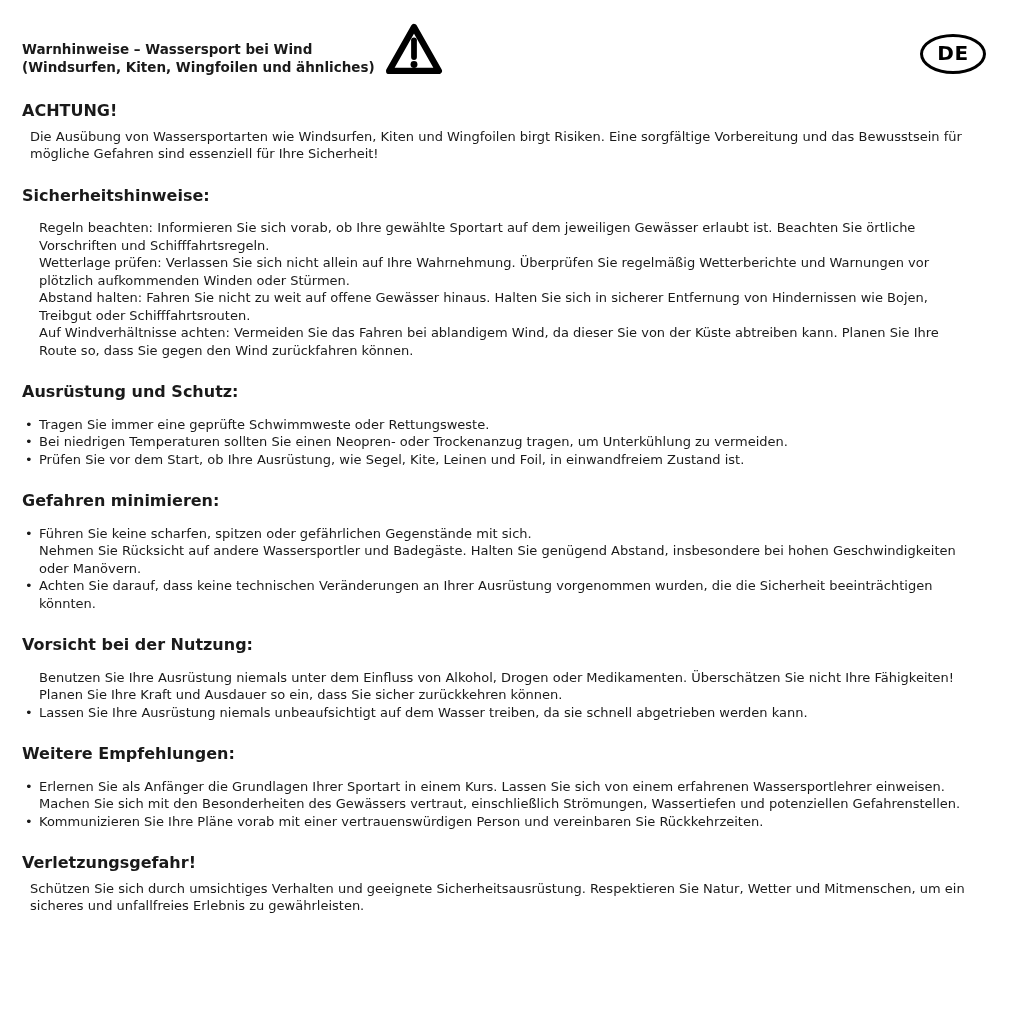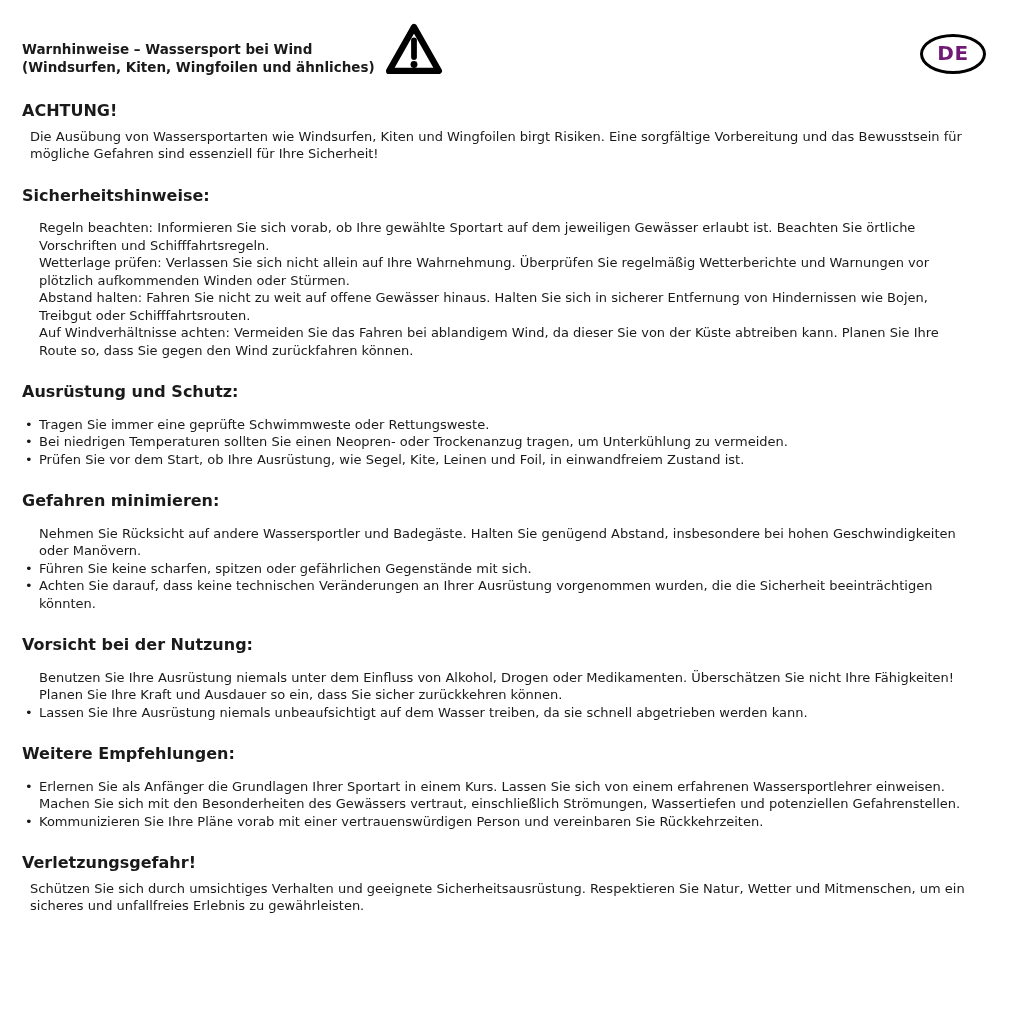--- a/index.html
+++ b/index.html
@@ -49,21 +49,21 @@
     width: 60px;
     height: 34px;
     border: 3.5px solid #000000;
     border-radius: 50%;
     display: flex;
     align-items: center;
     justify-content: center;
     font-weight: bold;
     font-size: 20px;
     letter-spacing: 0.5px;
-    color: #701a75;
+    color: #000000;
     background: #ffffff;
   }
   
   .doc-section { margin-top: 24px; }
   .doc-section:first-child { margin-top: 0; }
   .sec-heading {
     margin: 0;
     font-size: 16px;
     font-weight: bold;
     line-height: 17.5px;
@@ -123,22 +123,22 @@
         <h2 class="sec-heading">Ausrüstung und Schutz:</h2>
         <div class="sec-list">
           <div class="list-item bulleted">Tragen Sie immer eine geprüfte Schwimmweste oder Rettungsweste.</div>
           <div class="list-item bulleted">Bei niedrigen Temperaturen sollten Sie einen Neopren- oder Trockenanzug tragen, um Unterkühlung zu vermeiden.</div>
           <div class="list-item bulleted">Prüfen Sie vor dem Start, ob Ihre Ausrüstung, wie Segel, Kite, Leinen und Foil, in einwandfreiem Zustand ist.</div>
         </div>
       </section>
       <section class="doc-section">
         <h2 class="sec-heading">Gefahren minimieren:</h2>
         <div class="sec-list">
+          <div class="list-item bulleted">Führen Sie keine scharfen, spitzen oder gefährlichen Gegenstände mit sich.</div>
           <div class="list-item">Nehmen Sie Rücksicht auf andere Wassersportler und Badegäste. Halten Sie genügend Abstand, insbesondere bei hohen Geschwindigkeiten oder Manövern.</div>
-          <div class="list-item bulleted">Führen Sie keine scharfen, spitzen oder gefährlichen Gegenstände mit sich.</div>
           <div class="list-item bulleted">Achten Sie darauf, dass keine technischen Veränderungen an Ihrer Ausrüstung vorgenommen wurden, die die Sicherheit beeinträchtigen könnten.</div>
         </div>
       </section>
       <section class="doc-section">
         <h2 class="sec-heading">Vorsicht bei der Nutzung:</h2>
         <div class="sec-list">
           <div class="list-item">Benutzen Sie Ihre Ausrüstung niemals unter dem Einfluss von Alkohol, Drogen oder Medikamenten. Überschätzen Sie nicht Ihre Fähigkeiten! Planen Sie Ihre Kraft und Ausdauer so ein, dass Sie sicher zurückkehren können.</div>
           <div class="list-item bulleted">Lassen Sie Ihre Ausrüstung niemals unbeaufsichtigt auf dem Wasser treiben, da sie schnell abgetrieben werden kann.</div>
         </div>
       </section>

